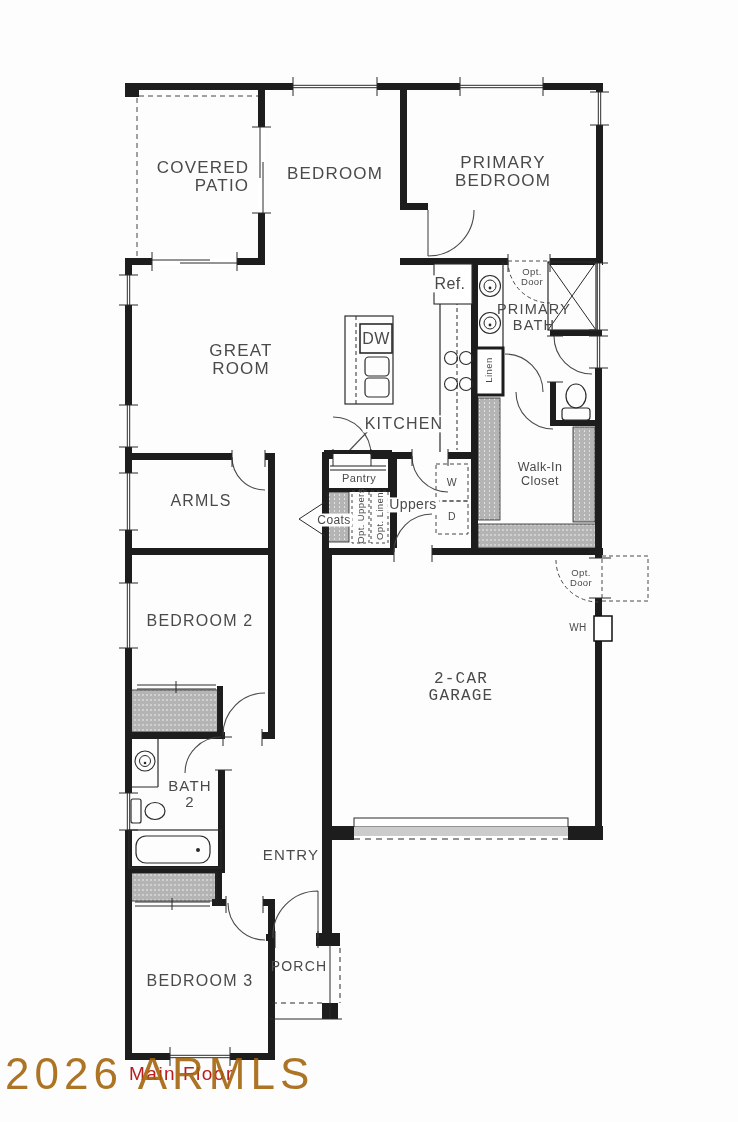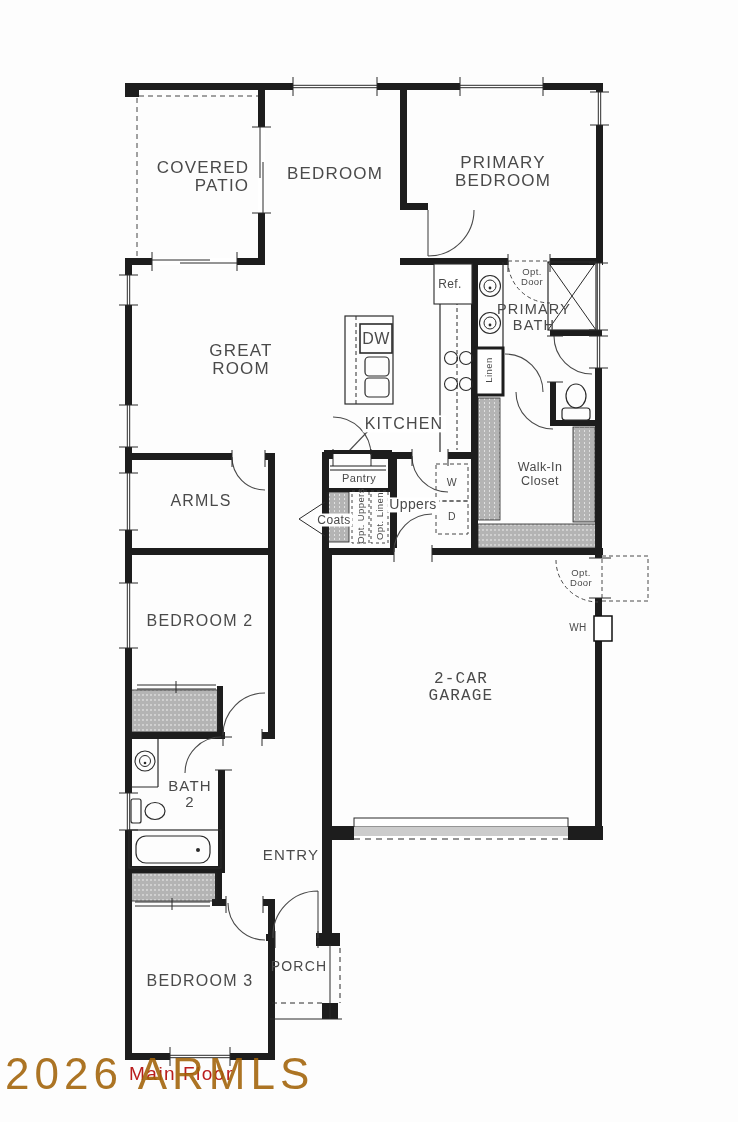--- a/index.html
+++ b/index.html
@@ -294,21 +294,21 @@
 2</div>
 <div class="lbl" style="left:291px;top:855px;font-size:15px;">ENTRY</div>
 <div class="lbl" style="left:200px;top:981px;font-size:16px;">BEDROOM 3</div>
 <div class="lbl" style="left:299px;top:967px;font-size:14px;">PORCH</div>
 
 <div class="lbl small" style="left:359px;top:479px;font-size:11px;">Pantry</div>
 <div class="lbl bgw small" style="left:334px;top:520px;font-size:12px;">Coats</div>
 <div class="lbl v small" style="left:361px;top:516px;font-size:9.5px;">Opt. Uppers</div>
 <div class="lbl v small" style="left:380px;top:516px;font-size:9.5px;">Opt. Linen</div>
 <div class="lbl v small" style="left:489px;top:370px;font-size:9.5px;">Linen</div>
-<div class="lbl bgw small" style="left:450px;top:284px;font-size:12px;">Ref.</div>
+<div class="lbl bgw small" style="left:450px;top:284px;font-size:16px;">Ref.</div>
 <div class="lbl small" style="left:376px;top:339px;font-size:16px;">DW</div>
 <div class="lbl small" style="left:452px;top:483px;font-size:10.5px;">W</div>
 <div class="lbl small" style="left:452px;top:517px;font-size:10.5px;">D</div>
 <div class="lbl small" style="left:578px;top:628px;font-size:10px;">WH</div>
 <div class="lbl small" style="left:532px;top:277px;font-size:9.5px;">Opt.
 Door</div>
 <div class="lbl small" style="left:581px;top:578px;font-size:9.5px;">Opt.
 Door</div>
 
 <div class="lbl mainfloor">Main Floor</div>

